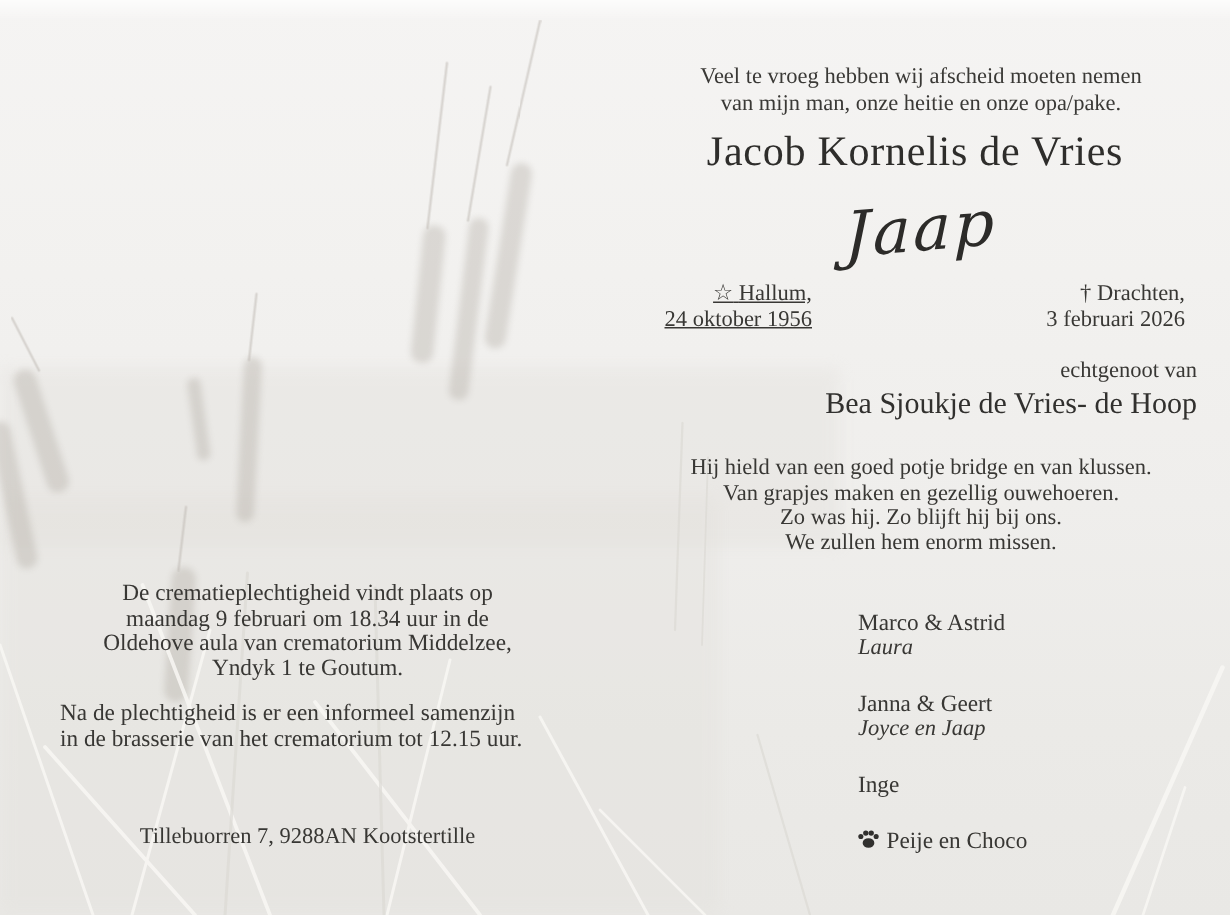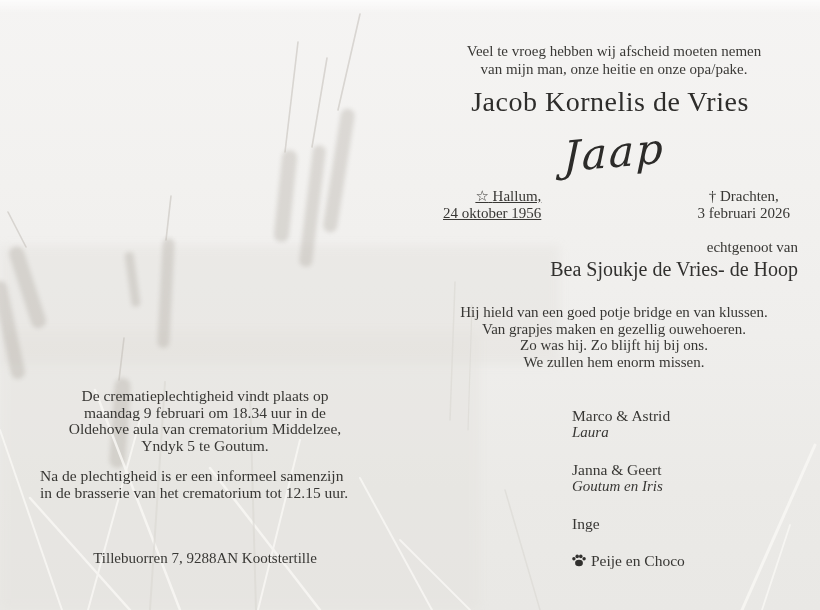--- a/index.html
+++ b/index.html
@@ -47,21 +47,21 @@
     transform: rotate(-5deg) skewX(-6deg);
     letter-spacing: 2px;
   }
   .dates-row {
     left: 443px; top: 188px; width: 347px;
     display: flex;
     justify-content: space-between;
     font-size: 15px; line-height: 17px;
   }
   .birth-block { text-align: right; text-decoration: underline; }
-  .death-block { text-align: center; }
+  .death-block { text-align: right; }
   .spouse-block {
     left: 430px; top: 238px; width: 368px;
     text-align: right;
   }
   .spouse-intro { font-size: 15px; line-height: 18px; }
   .spouse-name  { font-size: 20px; line-height: 24px; margin-top: 1px; color: #31302e; }
   .tribute {
     left: 430px; top: 304px; width: 368px;
     text-align: center;
     font-size: 15px; line-height: 16.5px;
@@ -199,21 +199,21 @@
     <div>We zullen hem enorm missen.</div>
   </div>
 
   <div class="abs family">
     <div class="entry">
       <div>Marco &amp; Astrid</div>
       <div class="children">Laura</div>
     </div>
     <div class="entry">
       <div>Janna &amp; Geert</div>
-      <div class="children">Goutum en Iris</div>
+      <div class="children">Joyce en Jaap</div>
     </div>
     <div class="entry">
       <div>Inge</div>
     </div>
     <div class="entry">
       <div>
         <svg class="paw" viewBox="0 0 14 13" aria-hidden="true">
           <g fill="currentColor">
             <ellipse cx="7" cy="9" rx="3.9" ry="3.2"></ellipse>
             <circle cx="1.9" cy="4.7" r="1.7"></circle>
@@ -223,21 +223,21 @@
           </g>
         </svg><span>Peije en Choco</span>
       </div>
     </div>
   </div>
 
   <div class="abs ceremony">
     <div>De crematieplechtigheid vindt plaats op</div>
     <div>maandag 9 februari om 18.34 uur in de</div>
     <div>Oldehove aula van crematorium Middelzee,</div>
-    <div>Yndyk 5 te Goutum.</div>
+    <div>Yndyk 1 te Goutum.</div>
   </div>
 
   <div class="abs reception">
     <div>Na de plechtigheid is er een informeel samenzijn</div>
     <div>in de brasserie van het crematorium tot 12.15 uur.</div>
   </div>
 
   <div class="abs correspondence">
     <div>Tillebuorren 7, 9288AN Kootstertille</div>
   </div>

